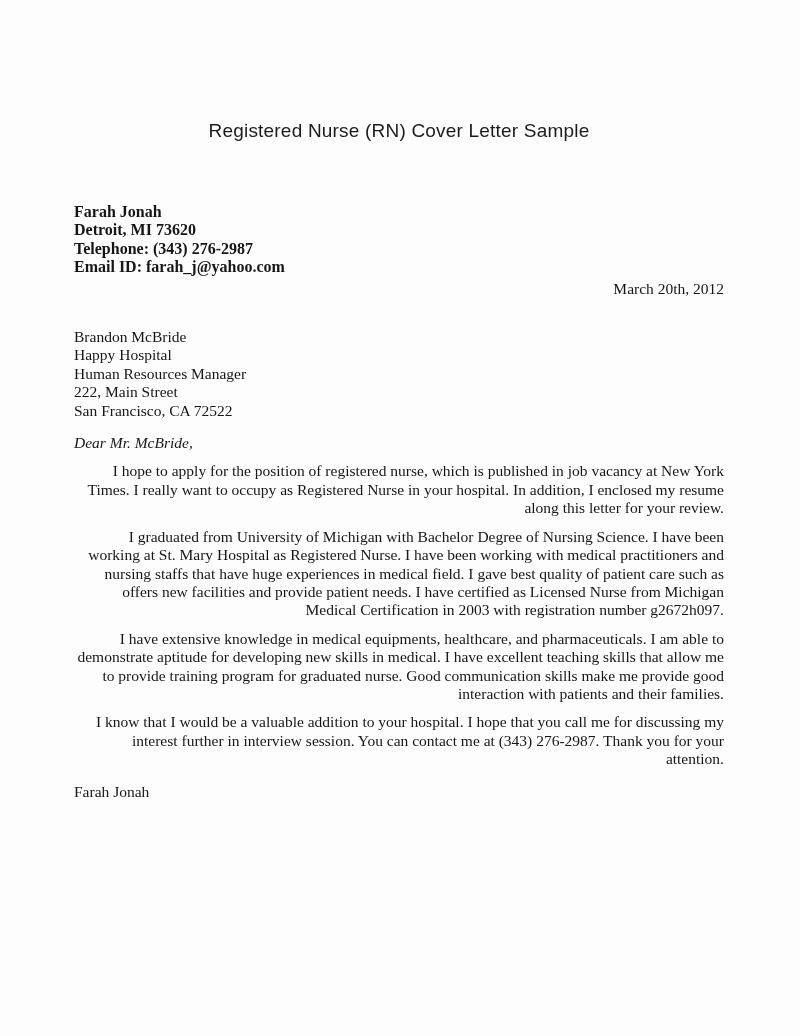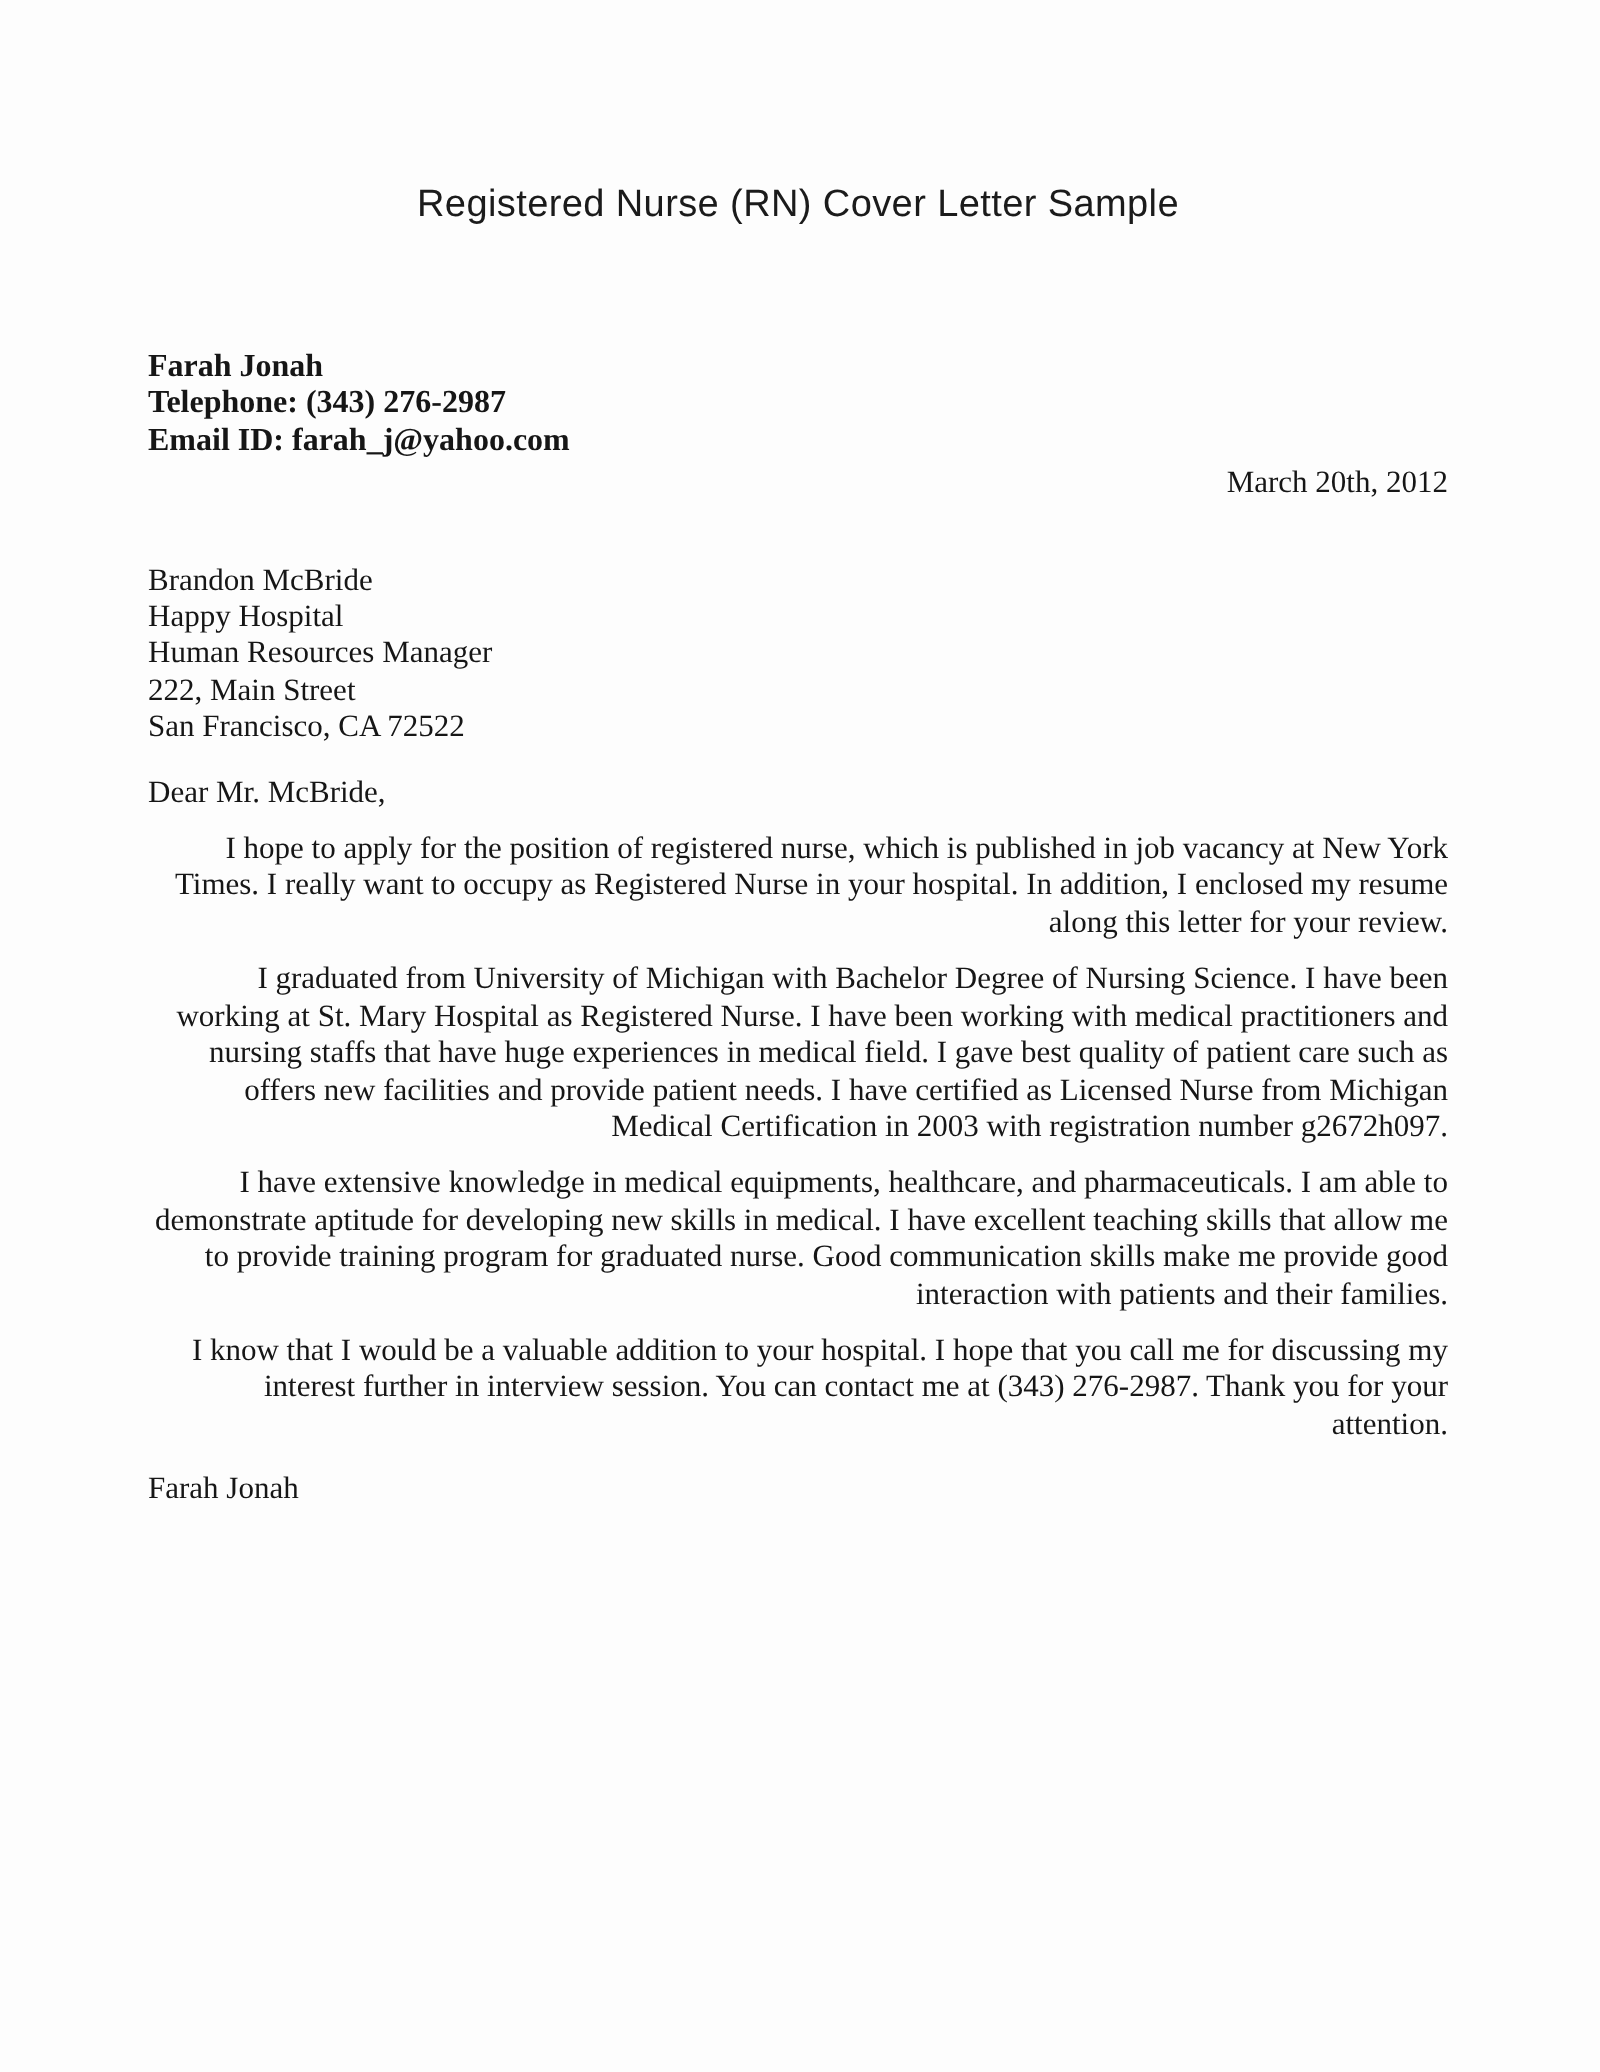--- a/index.html
+++ b/index.html
@@ -6,21 +6,21 @@
     margin: 0;
     padding: 0;
     background: #ffffff;
   }
   .page {
     position: relative;
     width: 800px;
     height: 1036px;
     background: #fdfdfd;
     box-sizing: border-box;
-    padding: 92px 76px 0 74px;
+    padding: 120px 76px 0 74px;
     font-family: "Liberation Serif", serif;
     color: #161616;
     overflow: hidden;
   }
   .doc-title {
     font-family: "Liberation Sans", sans-serif;
     font-size: 19px;
     font-weight: 400;
     letter-spacing: 0.2px;
     text-align: center;
@@ -38,20 +38,21 @@
   }
   .date-line {
     margin-top: 3px;
     text-align: right;
   }
   .recipient-block {
     margin-top: 30px;
   }
   .salutation {
     margin-top: 14px;
+    font-style: italic;
   }
   .para {
     margin: 10px 0 0 0;
     text-align: right;
   }
   .closing {
     margin-top: 10px;
   }
   .signature {
     margin-top: 14px;
@@ -61,20 +62,21 @@
 <body>
 
 <div class="page">
 
   <h1 class="doc-title">Registered Nurse (RN) Cover Letter Sample</h1>
 
   <div class="letter">
 
     <div class="sender-block">
       <div>Farah Jonah</div>
+      <div>Detroit, MI 73620</div>
       <div>Telephone: (343) 276-2987</div>
       <div>Email ID: farah_j@yahoo.com</div>
     </div>
 
     <div class="date-line">March 20th, 2012</div>
 
     <div class="recipient-block">
       <div>Brandon McBride</div>
       <div>Happy Hospital</div>
       <div>Human Resources Manager</div>

